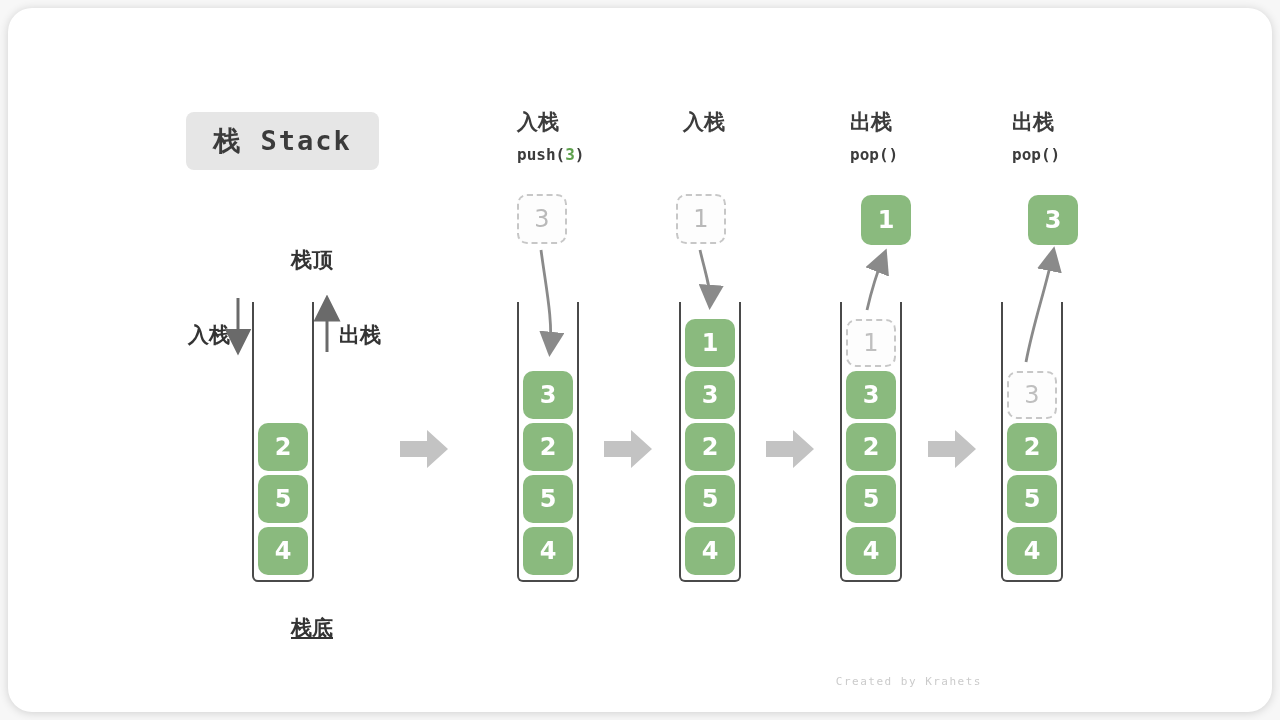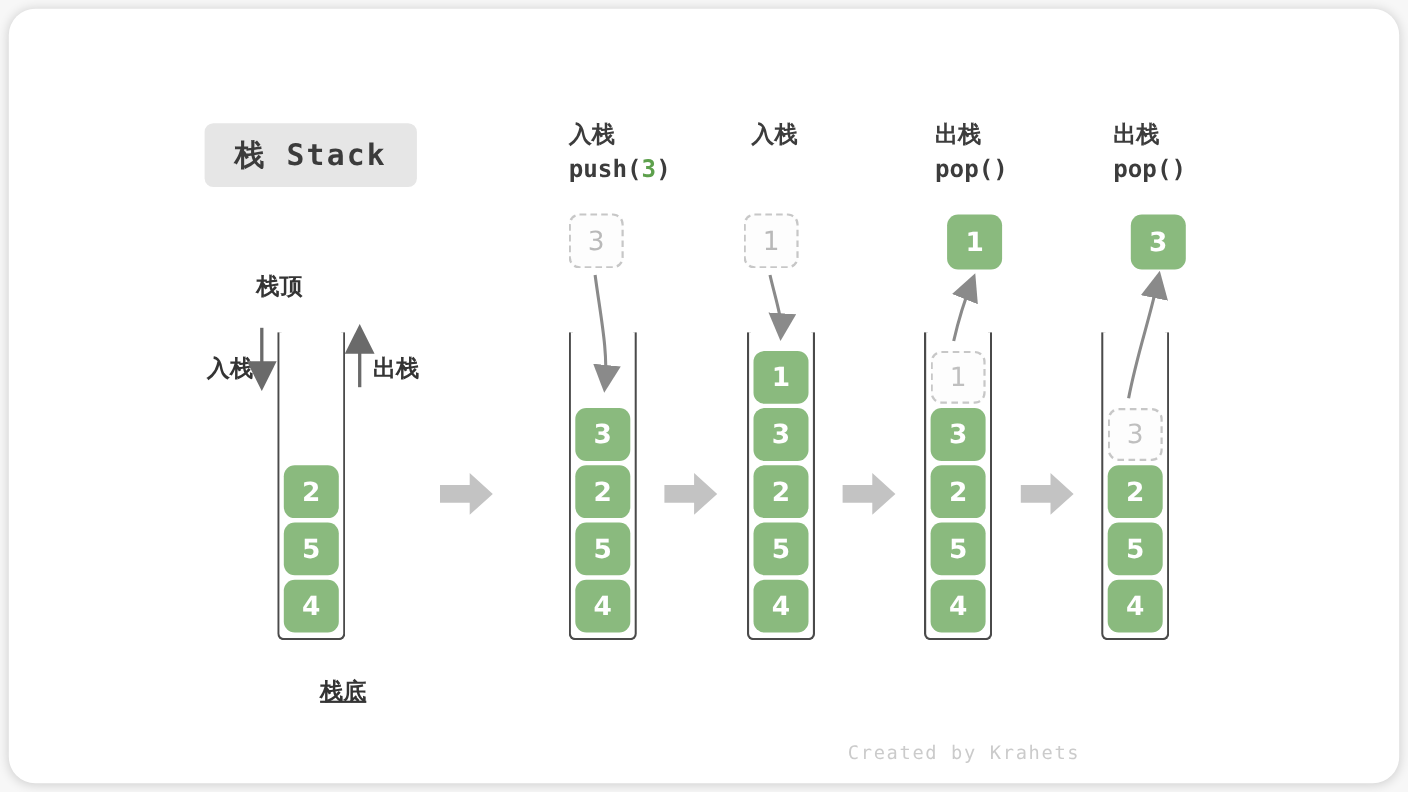--- a/index.html
+++ b/index.html
@@ -16,21 +16,21 @@
     background: #e6e6e6; border-radius: 8px;
     display: flex; align-items: center; justify-content: center;
     font-family: "DejaVu Sans Mono", "DejaVu Sans", monospace;
     font-size: 27px; font-weight: bold; color: #3b3b3b; letter-spacing: 2px;
   }
 
   .op-header { position: absolute; top: 107px; width: 170px; color: #3c3c3c; }
   .op-action { font-size: 21px; font-weight: bold; line-height: 30px; }
   .op-code {
     font-family: "DejaVu Sans Mono", "Liberation Mono", monospace;
-    font-size: 22px; font-weight: 600; line-height: 36px; color: #3c3c3c;
+    font-size: 16px; font-weight: 600; line-height: 36px; color: #3c3c3c;
   }
   .op-code .arg { color: #5da04c; font-weight: bold; }
 
   .side-label { position: absolute; font-size: 21px; font-weight: bold; color: #343434; }
 
   .stack-container {
     position: absolute; top: 302px; width: 62px; height: 280px;
     border-left: 2px solid #4a4a4a; border-right: 2px solid #4a4a4a; border-bottom: 2px solid #4a4a4a;
     border-bottom-left-radius: 6px; border-bottom-right-radius: 6px;
     background: #ffffff;
@@ -47,21 +47,21 @@
   .float-box {
     position: absolute; width: 50px; height: 50px; border-radius: 10px;
     display: flex; align-items: center; justify-content: center; font-size: 24px;
   }
   .float-box.dashed { border: 2px dashed #c7c7c7; background: #fdfdfd; color: #b9b9b9; }
   .float-box.solid { background: #8aba7e; color: #ffffff; font-weight: bold; }
 
   .footer {
     position: absolute; right: 42px; top: 675px;
     font-family: "DejaVu Sans Mono", "Liberation Mono", monospace;
-    font-size: 17px; color: #cbcbcb; letter-spacing: 1.5px;
+    font-size: 11px; color: #cbcbcb; letter-spacing: 1.5px;
   }
   svg.overlay { position: absolute; left: 0; top: 0; width: 1280px; height: 720px; pointer-events: none; }
 </style>
 </head>
 <body>
 
 <div class="card"></div>
 <div class="canvas">
 
   <div class="title-box">
@@ -77,21 +77,21 @@
   </div>
   <div class="op-header" style="left:850px;">
     <div class="op-action">出栈</div>
     <div class="op-code"><span>pop(</span><span class="arg"></span><span>)</span></div>
   </div>
   <div class="op-header" style="left:1012px;">
     <div class="op-action">出栈</div>
     <div class="op-code"><span>pop(</span><span class="arg"></span><span>)</span></div>
   </div>
 
-  <div class="side-label" style="left:233px; top:246px; width:100px; text-align:left;">栈顶</div>
+  <div class="side-label" style="left:233px; top:246px; width:100px; text-align:right;">栈顶</div>
   <div class="side-label" style="left:233px; top:614px; width:100px; text-align:right;text-decoration:underline;">栈底</div>
   <div class="side-label" style="left:182px; top:321px; width:48px; text-align:right;">入栈</div>
   <div class="side-label" style="left:339px; top:321px; width:48px; text-align:left;">出栈</div>
 
   <div class="stack-container" style="left:252px;"></div>
   <div class="cell" style="left:258px; top:423px;">2</div>
   <div class="cell" style="left:258px; top:475px;">5</div>
   <div class="cell" style="left:258px; top:527px;">4</div>
 
   <div class="float-box dashed" style="left:517px; top:194px;">3</div>

